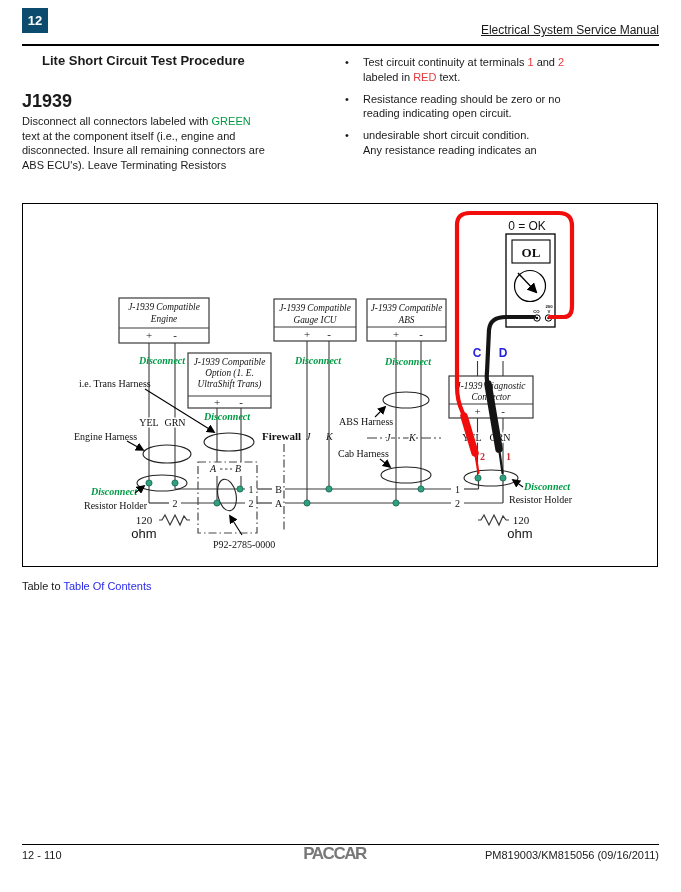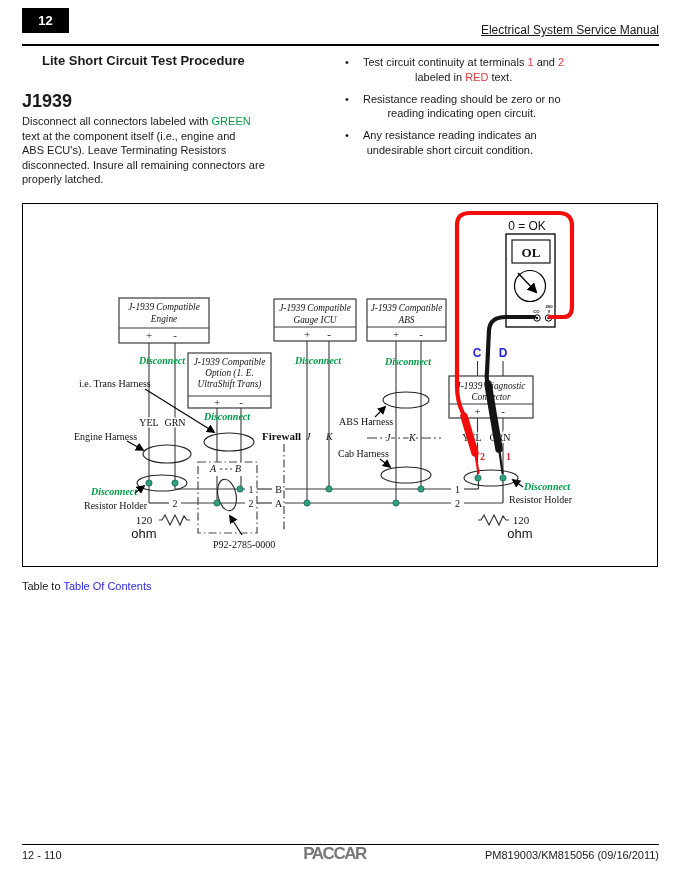--- a/index.html
+++ b/index.html
@@ -4,38 +4,38 @@
 <style>
   html,body { margin:0; padding:0; }
   body {
     width:681px; height:892px; position:relative; background:#ffffff;
     font-family:"Liberation Sans", sans-serif; color:#1a1a1a;
     -webkit-font-smoothing:antialiased;
   }
   .abs { position:absolute; }
 
   
-  .chapter-tab { left:22px; top:8px; width:47px; height:25px; background:#000000;
+  .chapter-tab { left:22px; top:8px; width:26px; height:25px; background:#0c4a6e;
     color:#fff; font-weight:bold; font-size:13px; text-align:center; line-height:25px; }
   .header-title { right:22px; top:23px; font-size:12px;text-decoration:underline; }
   .rule-top { left:22px; top:44px; width:637px; height:2px; background:#000; }
 
   
   .h1 { left:22px; top:53px; font-size:13px; font-weight:bold;padding-left:20px; }
   .h2 { left:22px; top:91px; font-size:18px; font-weight:bold; }
   .para { left:22px; top:114px; width:300px; font-size:11px; line-height:14.6px; }
   .para span.ln { display:block; }
   .green-text { color:#009a44; }
   .red-text { color:#e5383b; }
 
   
   .bullets { left:345px; top:55px; width:290px; font-size:11px; line-height:14.6px; }
   .bullet { display:flex; margin-bottom:7.5px; }
   .bullet .dot { width:18px; flex:none; }
-  .bullet .btxt span.ln { display:block;text-align:center; }
+  .bullet .btxt span.ln { display:block; }
 
   
   .diagram-frame { left:22px; top:203px; width:634px; height:362px; border:1.5px solid #000; }
 
   
   .return-line { left:22px; top:580px; font-size:11px; }
   .link { color:#2a2ae6; text-decoration:none;text-align:center; }
 
   
   .rule-bottom { left:22px; top:844px; width:637px; height:1.4px; background:#000; }
@@ -78,45 +78,44 @@
 <div class="abs chapter-tab">12</div>
 <div class="abs header-title">Electrical System Service Manual</div>
 <div class="abs rule-top"></div>
 
 <div class="abs h1">Lite Short Circuit Test Procedure</div>
 <div class="abs h2">J1939</div>
 
 <div class="abs para">
   <span class="ln"><span>Disconnect all connectors labeled with </span><span class="green-text">GREEN</span></span>
   <span class="ln">text at the component itself (i.e., engine and</span>
+  <span class="ln">disconnected. Insure all remaining connectors are</span>
   <span class="ln">ABS ECU's).  Leave Terminating Resistors</span>
-  <span class="ln">disconnected. Insure all remaining connectors are</span>
-  <span class="ln">properly latched.</span>
 </div>
 
 <div class="abs bullets">
   <div class="bullet">
     <span class="dot">•</span>
     <span class="btxt">
       <span class="ln"><span>Test circuit continuity at terminals </span><span class="red-text">1</span><span> and </span><span class="red-text">2</span></span>
       <span class="ln"><span>labeled in </span><span class="red-text">RED</span><span> text.</span></span>
     </span>
   </div>
   <div class="bullet">
     <span class="dot">•</span>
     <span class="btxt">
       <span class="ln">Resistance reading should be zero or no</span>
       <span class="ln">reading indicating open circuit.</span>
     </span>
   </div>
   <div class="bullet">
     <span class="dot">•</span>
     <span class="btxt">
+      <span class="ln">undesirable short circuit condition.</span>
       <span class="ln">Any resistance reading indicates an</span>
-      <span class="ln">undesirable short circuit condition.</span>
     </span>
   </div>
 </div>
 
 <div class="abs diagram-frame">
 <svg width="634" height="362" viewBox="0 0 634 362" xmlns="http://www.w3.org/2000/svg">
   <defs>
     <marker id="ah" viewBox="0 0 10 10" refX="8" refY="5" markerWidth="8" markerHeight="8" orient="auto-start-reverse">
       <path d="M0,0 L10,5 L0,10 z" fill="#000"></path>
     </marker>

